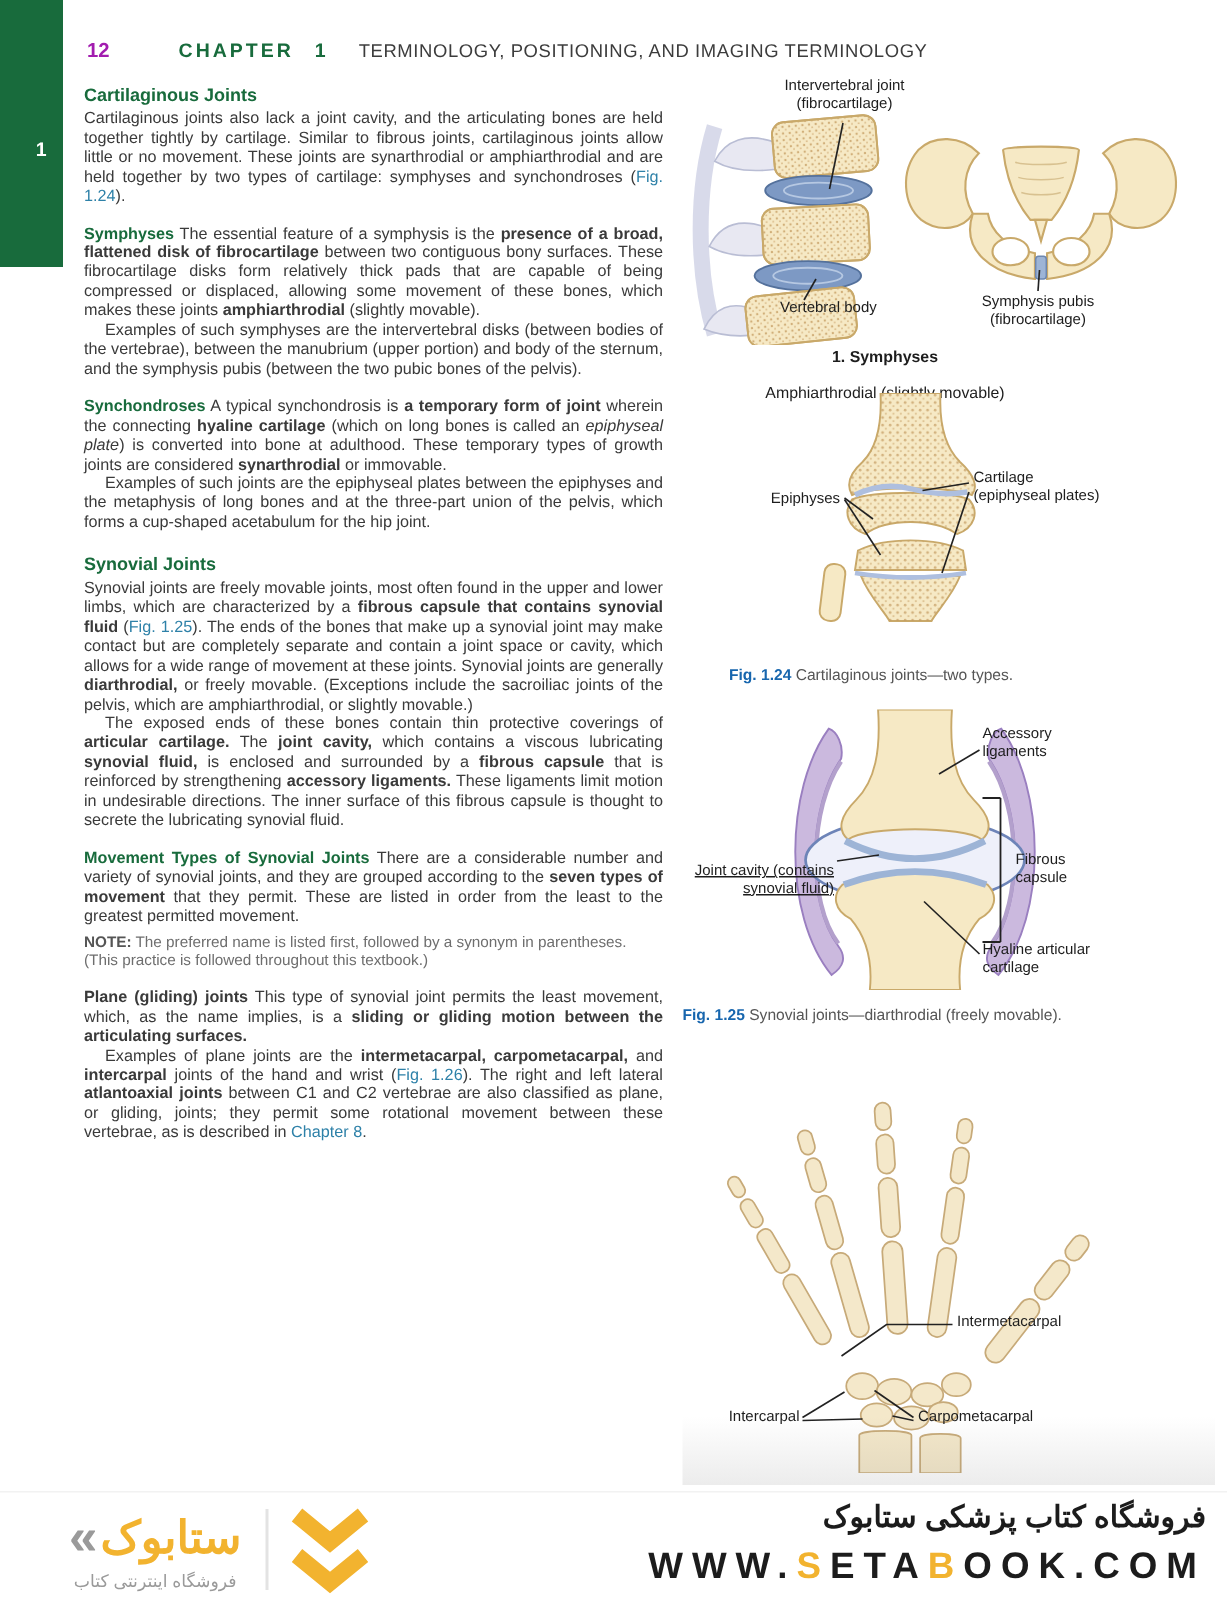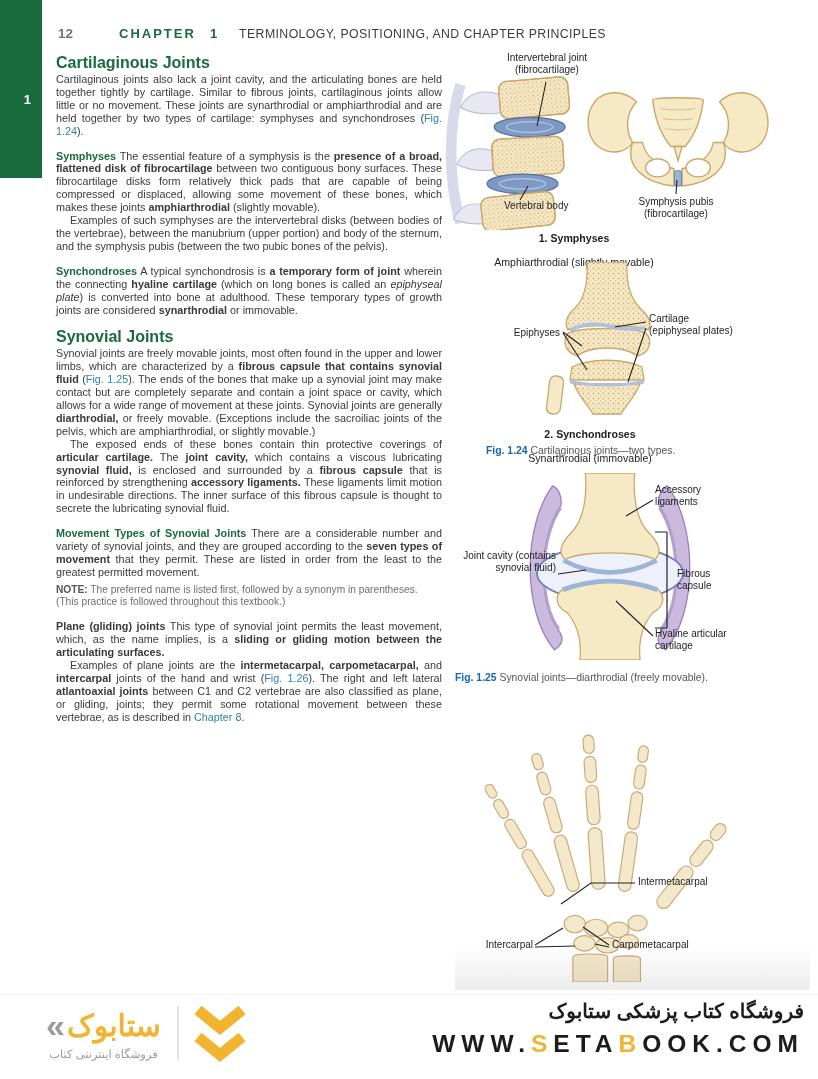--- a/index.html
+++ b/index.html
@@ -14,27 +14,27 @@
   html,body{margin:0;padding:0;background:#ffffff;}
   .page{
     position:relative;width:818px;height:1079px;background:#fff;overflow:hidden;
     font-family:"Liberation Sans", sans-serif;color:var(--ink);
   }
   
   .side-tab{position:absolute;left:0;top:0;width:42px;height:178px;background:var(--green);}
   .side-tab .num{position:absolute;right:11px;top:92px;color:#fff;font-size:13px;font-weight:bold;}
   
   .header{position:absolute;left:58px;top:26px;width:740px;display:flex;align-items:baseline;}
-  .header .pgnum{font-size:13.5px;font-weight:bold;color:#737373;}
+  .header .pgnum{font-size:13.5px;font-weight:bold;color:#a21caf;}
   .header .chapter{margin-left:46px;font-size:13px;font-weight:bold;color:var(--green);letter-spacing:2px;}
   .header .chapnum{margin-left:14px;font-size:13px;font-weight:bold;color:var(--green);}
   .header .title{margin-left:22px;font-size:12.3px;color:#3c3c3c;letter-spacing:0.4px;}
   
   .col-text{position:absolute;left:56px;top:56px;width:386px;font-size:10.8px;line-height:12.9px;text-align:justify;}
-  .col-text h3{font-size:16px;line-height:14px;margin:0 0 3px 0;color:var(--green);font-weight:bold;text-align:left;}
+  .col-text h3{font-size:12px;line-height:14px;margin:0 0 3px 0;color:var(--green);font-weight:bold;text-align:left;}
   .col-text p{margin:0;}
   .col-text p.ind{text-indent:14px;}
   .col-text .sp{margin-top:12px;}
   .col-text .sp-lg{margin-top:14px;}
   .col-text p.note{font-size:10.2px;line-height:12.2px;color:#6e6e6e;margin-top:5px;text-align:left;}
   
   .b{font-weight:bold;}
   .i{font-style:italic;}
   .runin{font-weight:bold;color:var(--green);}
   .link{color:var(--link);}
@@ -71,39 +71,40 @@
 <div class="page">
 
   <div class="side-tab">
     <div class="num">1</div>
   </div>
 
   <div class="header">
     <span class="pgnum">12</span>
     <span class="chapter">CHAPTER</span>
     <span class="chapnum">1</span>
-    <span class="title">TERMINOLOGY, POSITIONING, AND CHAPTER PRINCIPLES</span>
+    <span class="title">TERMINOLOGY, POSITIONING, AND IMAGING TERMINOLOGY</span>
   </div>
 
   <div class="col-text">
     <h3>Cartilaginous Joints</h3>
     <p><span>Cartilaginous joints also lack a joint cavity, and the articulating bones are held together tightly by cartilage. Similar to fibrous joints, cartilaginous joints allow little or no movement. These joints are synarthrodial or amphiarthrodial and are held together by two types of cartilage: symphyses and synchondroses (</span><span class="link">Fig. 1.24</span><span>).</span></p>
     <p class="sp"><span class="runin">Symphyses</span><span>  The essential feature of a symphysis is the </span><span class="b">presence of a broad, flattened disk of fibrocartilage</span><span> between two contiguous bony surfaces. These fibrocartilage disks form relatively thick pads that are capable of being compressed or displaced, allowing some movement of these bones, which makes these joints </span><span class="b">amphiarthrodial</span><span> (slightly movable).</span></p>
     <p class="ind"><span>Examples of such symphyses are the intervertebral disks (between bodies of the vertebrae), between the manubrium (upper portion) and body of the sternum, and the symphysis pubis (between the two pubic bones of the pelvis).</span></p>
     <p class="sp"><span class="runin">Synchondroses</span><span>  A typical synchondrosis is </span><span class="b">a temporary form of joint</span><span> wherein the connecting </span><span class="b">hyaline cartilage</span><span> (which on long bones is called an </span><span class="i">epiphyseal plate</span><span>) is converted into bone at adulthood. These temporary types of growth joints are considered </span><span class="b">synarthrodial</span><span> or immovable.</span></p>
+    <p class="ind"><span>Examples of such joints are the epiphyseal plates between the epiphyses and the metaphysis of long bones and at the three-part union of the pelvis, which forms a cup-shaped acetabulum for the hip joint.</span></p>
     <h3 class="sp-lg">Synovial Joints</h3>
     <p><span>Synovial joints are freely movable joints, most often found in the upper and lower limbs, which are characterized by a </span><span class="b">fibrous capsule that contains synovial fluid</span><span> (</span><span class="link">Fig. 1.25</span><span>). The ends of the bones that make up a synovial joint may make contact but are completely separate and contain a joint space or cavity, which allows for a wide range of movement at these joints. Synovial joints are generally </span><span class="b">diarthrodial,</span><span> or freely movable. (Exceptions include the sacroiliac joints of the pelvis, which are amphiarthrodial, or slightly movable.)</span></p>
     <p class="ind"><span>The exposed ends of these bones contain thin protective coverings of </span><span class="b">articular cartilage.</span><span> The </span><span class="b">joint cavity,</span><span> which contains a viscous lubricating </span><span class="b">synovial fluid,</span><span> is enclosed and surrounded by a </span><span class="b">fibrous capsule</span><span> that is reinforced by strengthening </span><span class="b">accessory ligaments.</span><span> These ligaments limit motion in undesirable directions. The inner surface of this fibrous capsule is thought to secrete the lubricating synovial fluid.</span></p>
     <p class="sp"><span class="runin">Movement Types of Synovial Joints</span><span>  There are a considerable number and variety of synovial joints, and they are grouped according to the </span><span class="b">seven types of movement</span><span> that they permit. These are listed in order from the least to the greatest permitted movement.</span></p>
     <p class="note"><span class="noteb">NOTE:</span><span> The preferred name is listed first, followed by a synonym in parentheses. (This practice is followed throughout this textbook.)</span></p>
     <p class="sp"><span class="b">Plane (gliding) joints</span><span>  This type of synovial joint permits the least movement, which, as the name implies, is a </span><span class="b">sliding or gliding motion between the articulating surfaces.</span></p>
     <p class="ind"><span>Examples of plane joints are the </span><span class="b">intermetacarpal, carpometacarpal,</span><span> and </span><span class="b">intercarpal</span><span> joints of the hand and wrist (</span><span class="link">Fig. 1.26</span><span>). The right and left lateral </span><span class="b">atlantoaxial joints</span><span> between C1 and C2 vertebrae are also classified as plane, or gliding, joints; they permit some rotational movement between these vertebrae, as is described in </span><span class="link">Chapter 8</span><span>.</span></p>
   </div>
 
-  <div class="fig" style="left:424px;top:50px;width:372px;height:200px;text-decoration:underline;">
+  <div class="fig" style="left:440px;top:50px;width:372px;height:200px;text-decoration:underline;">
 
     <svg width="178" height="158" viewBox="0 0 200 178" style="position:absolute;left:6px;top:22px;">
       <defs>
         <pattern id="dotsA" width="5" height="5" patternUnits="userSpaceOnUse">
           <circle cx="1.4" cy="1.4" r="0.9" fill="#c49a5f" opacity="0.75"></circle>
           <circle cx="3.6" cy="3.8" r="0.7" fill="#c49a5f" opacity="0.6"></circle>
         </pattern>
       </defs>
       <path d="M34,14 C20,60 20,122 34,170" fill="none" stroke="#d4d6e8" stroke-width="12" opacity="0.9"></path>
       <g fill="#e8e8f2" stroke="#b9bdd4" stroke-width="1.2">
@@ -185,24 +186,20 @@
     </svg>
     <svg class="leads" width="340" height="202">
       <line x1="93" y1="74" x2="112" y2="88" stroke="#222" stroke-width="1.1"></line>
       <line x1="93" y1="75" x2="117" y2="112" stroke="#222" stroke-width="1.1"></line>
       <line x1="176" y1="64" x2="145" y2="69" stroke="#222" stroke-width="1.1"></line>
       <line x1="176" y1="70" x2="158" y2="124" stroke="#222" stroke-width="1.1"></line>
     </svg>
     <div class="lbl rt" style="left:18px;top:69px;width:72px;">Epiphyses</div>
     <div class="lbl" style="left:179px;top:55px;width:130px;">Cartilage
 (epiphyseal plates)</div>
-    <div class="subcap" style="left:30px;top:158px;width:180px;">
-      <div class="t1">2. Synchondroses</div>
-      <div>Synarthrodial (immovable)</div>
-    </div>
     <div class="caption" style="left:16px;top:187px;width:320px;"><span class="figlab">Fig. 1.24</span><span>  Cartilaginous joints—two types.</span></div>
   </div>
 
   <div class="fig" style="left:430px;top:470px;width:382px;height:218px;">
     <svg width="210" height="187" viewBox="0 0 230 205" style="position:absolute;left:75px;top:3px;">
 
       <g fill="#cbb9de" stroke="#9a7fc0" stroke-width="1.4">
         <path d="M52,14 C20,58 18,150 54,194 C63,188 65,181 59,173 C35,141 37,70 61,36 C63,26 58,16 52,14 Z"></path>
         <path d="M178,14 C210,58 212,150 176,194 C167,188 165,181 171,173 C195,141 193,70 169,36 C167,26 172,16 178,14 Z"></path>
       </g>
@@ -220,21 +217,21 @@
       <path d="M63,128 Q115,109 167,128" fill="none" stroke="#9db4d6" stroke-width="5"></path>
     </svg>
     <svg class="leads" width="382" height="218">
       <line x1="223" y1="30" x2="196" y2="46" stroke="#222" stroke-width="1.1"></line>
       <line x1="128" y1="104" x2="156" y2="100" stroke="#222" stroke-width="1.1"></line>
       <path d="M237,62 L225,62 M237,62 L237,158 M237,158 L225,158" fill="none" stroke="#222" stroke-width="1.2"></path>
       <line x1="223" y1="166" x2="186" y2="131" stroke="#222" stroke-width="1.1"></line>
     </svg>
     <div class="lbl" style="left:225px;top:14px;width:90px;">Accessory
 ligaments</div>
-    <div class="lbl rt" style="left:0px;top:80px;width:126px;">Joint cavity (contains
+    <div class="lbl rt" style="left:0px;top:105px;width:126px;text-decoration:underline;">Joint cavity (contains
 synovial fluid)</div>
     <div class="lbl" style="left:247px;top:98px;width:70px;">Fibrous
 capsule</div>
     <div class="lbl" style="left:225px;top:158px;width:120px;">Hyaline articular
 cartilage</div>
     <div class="caption" style="left:25px;top:202px;width:350px;"><span class="figlab">Fig. 1.25</span><span>  Synovial joints—diarthrodial (freely movable).</span></div>
   </div>
 
   <div class="fig" style="left:455px;top:698px;width:355px;height:292px;">
     <svg width="330" height="282" viewBox="0 0 340 292" style="position:absolute;left:5px;top:2px;">

